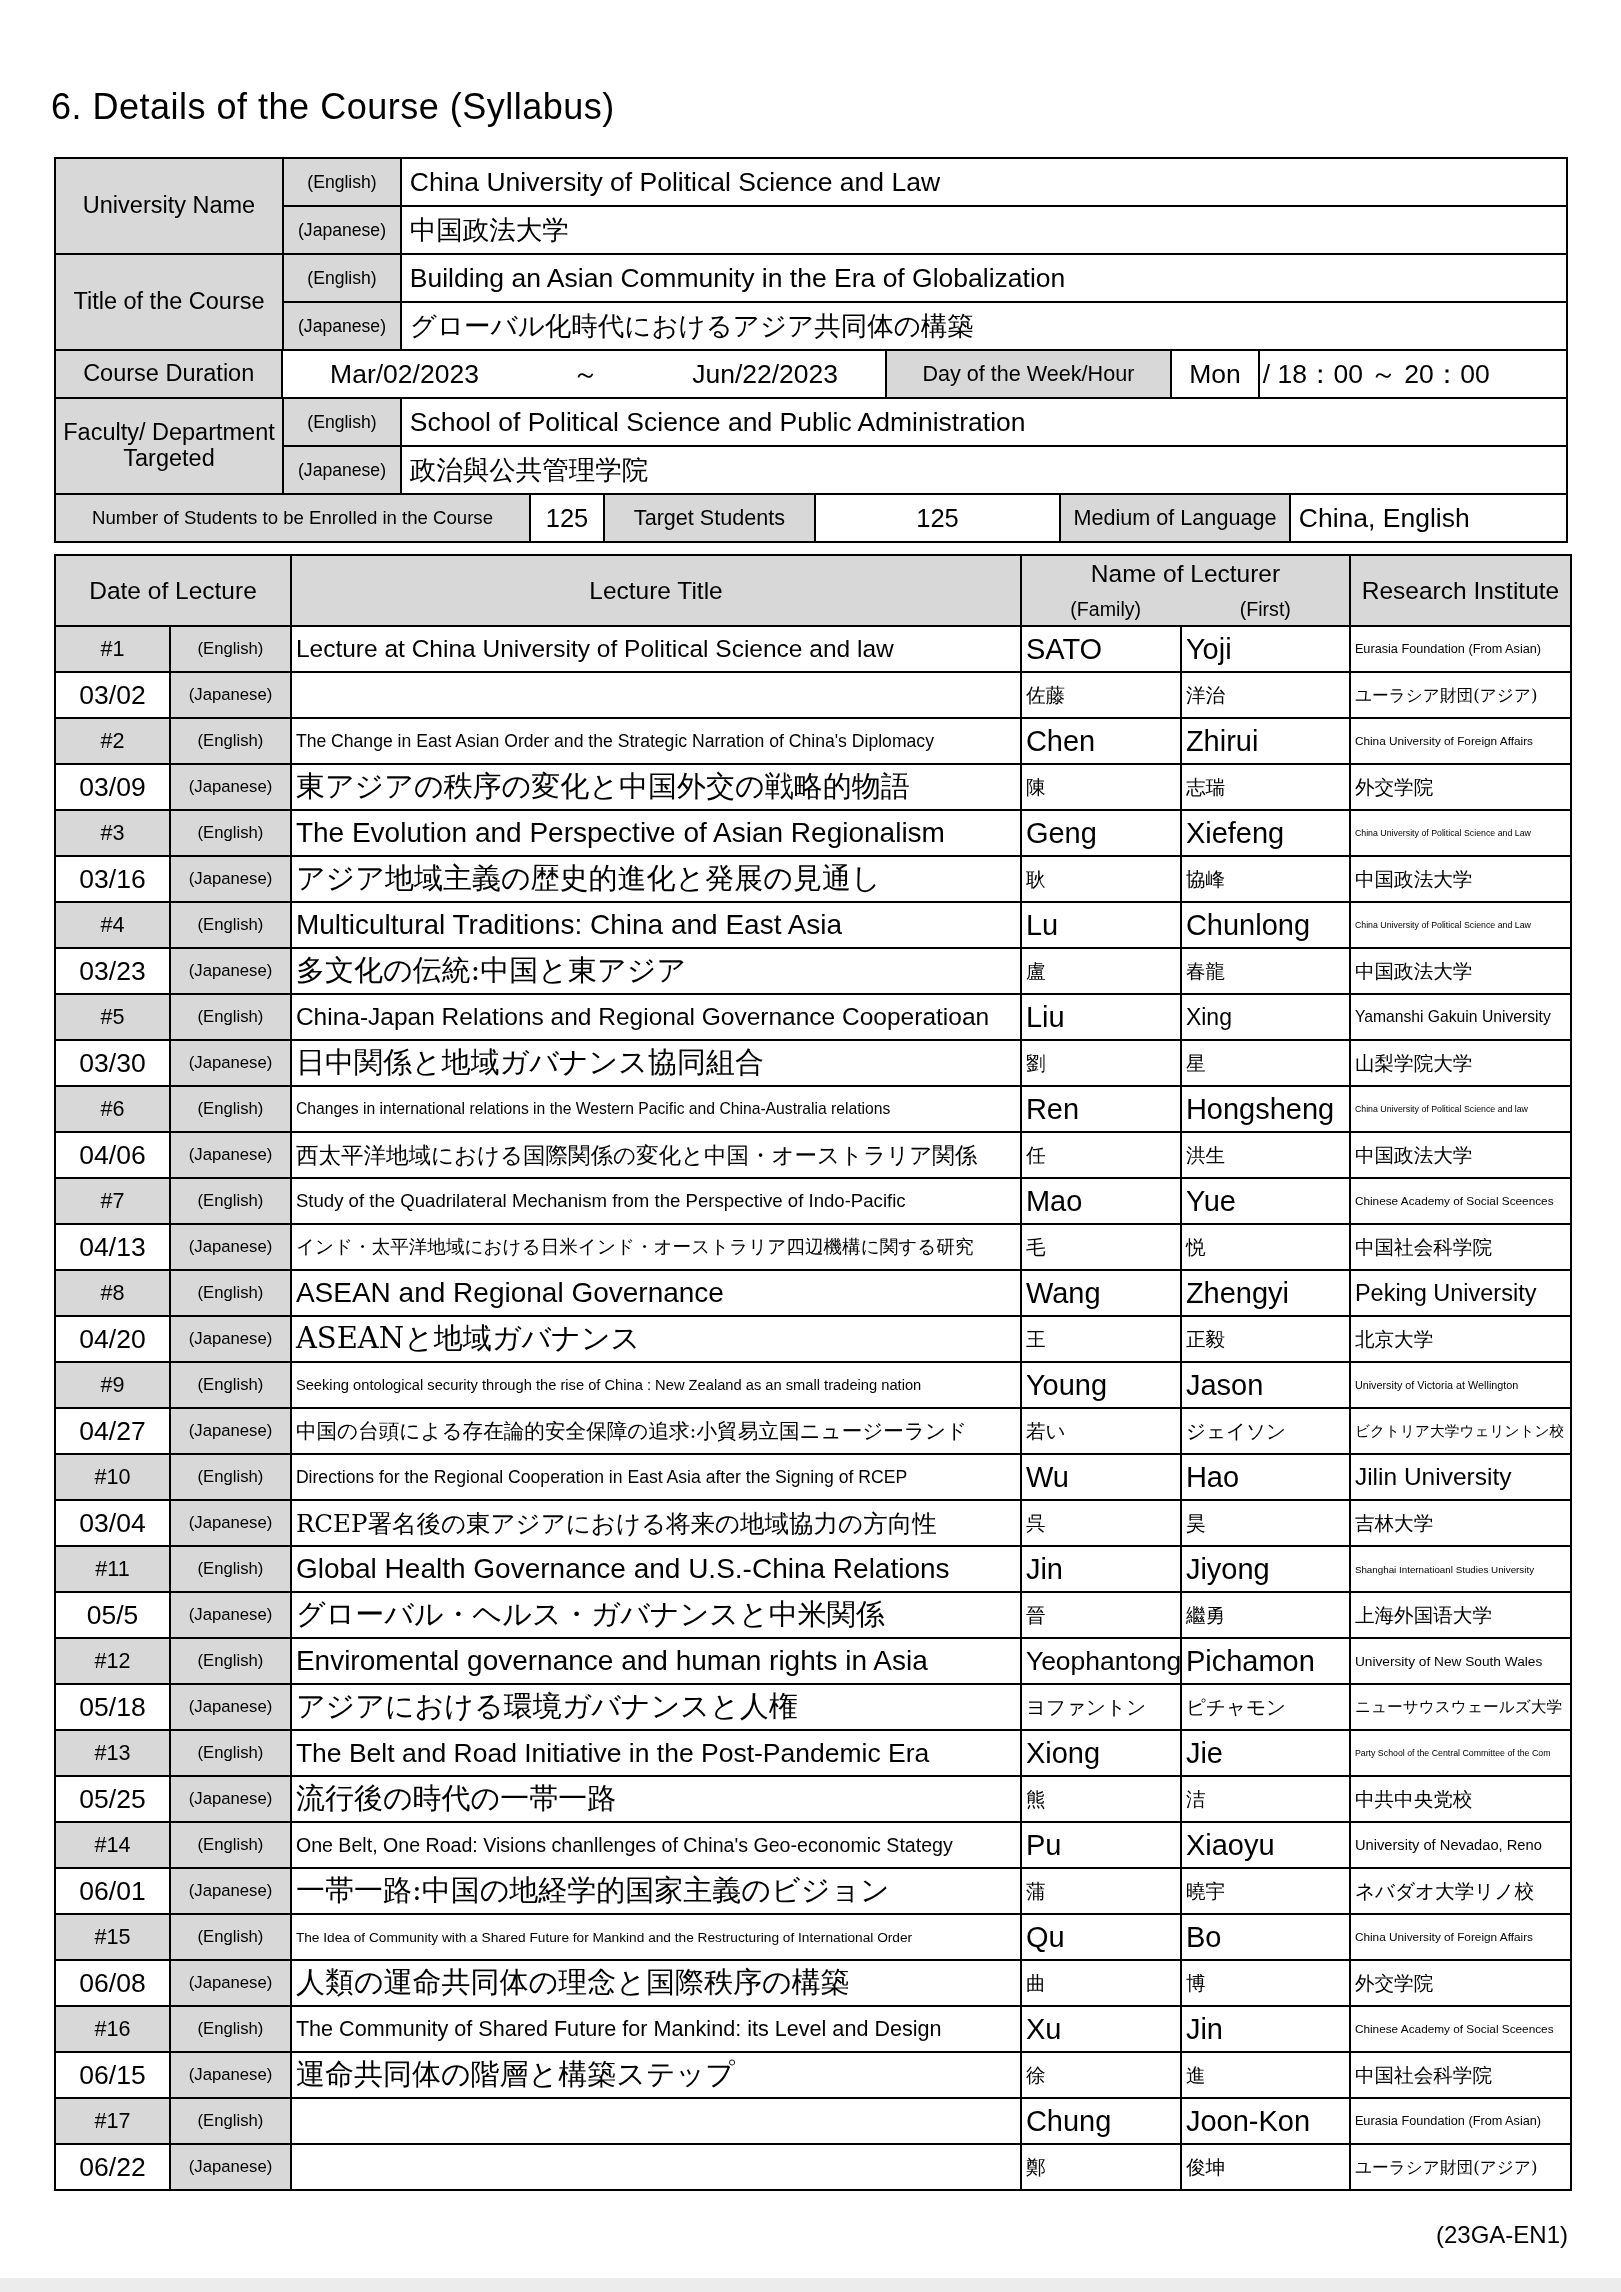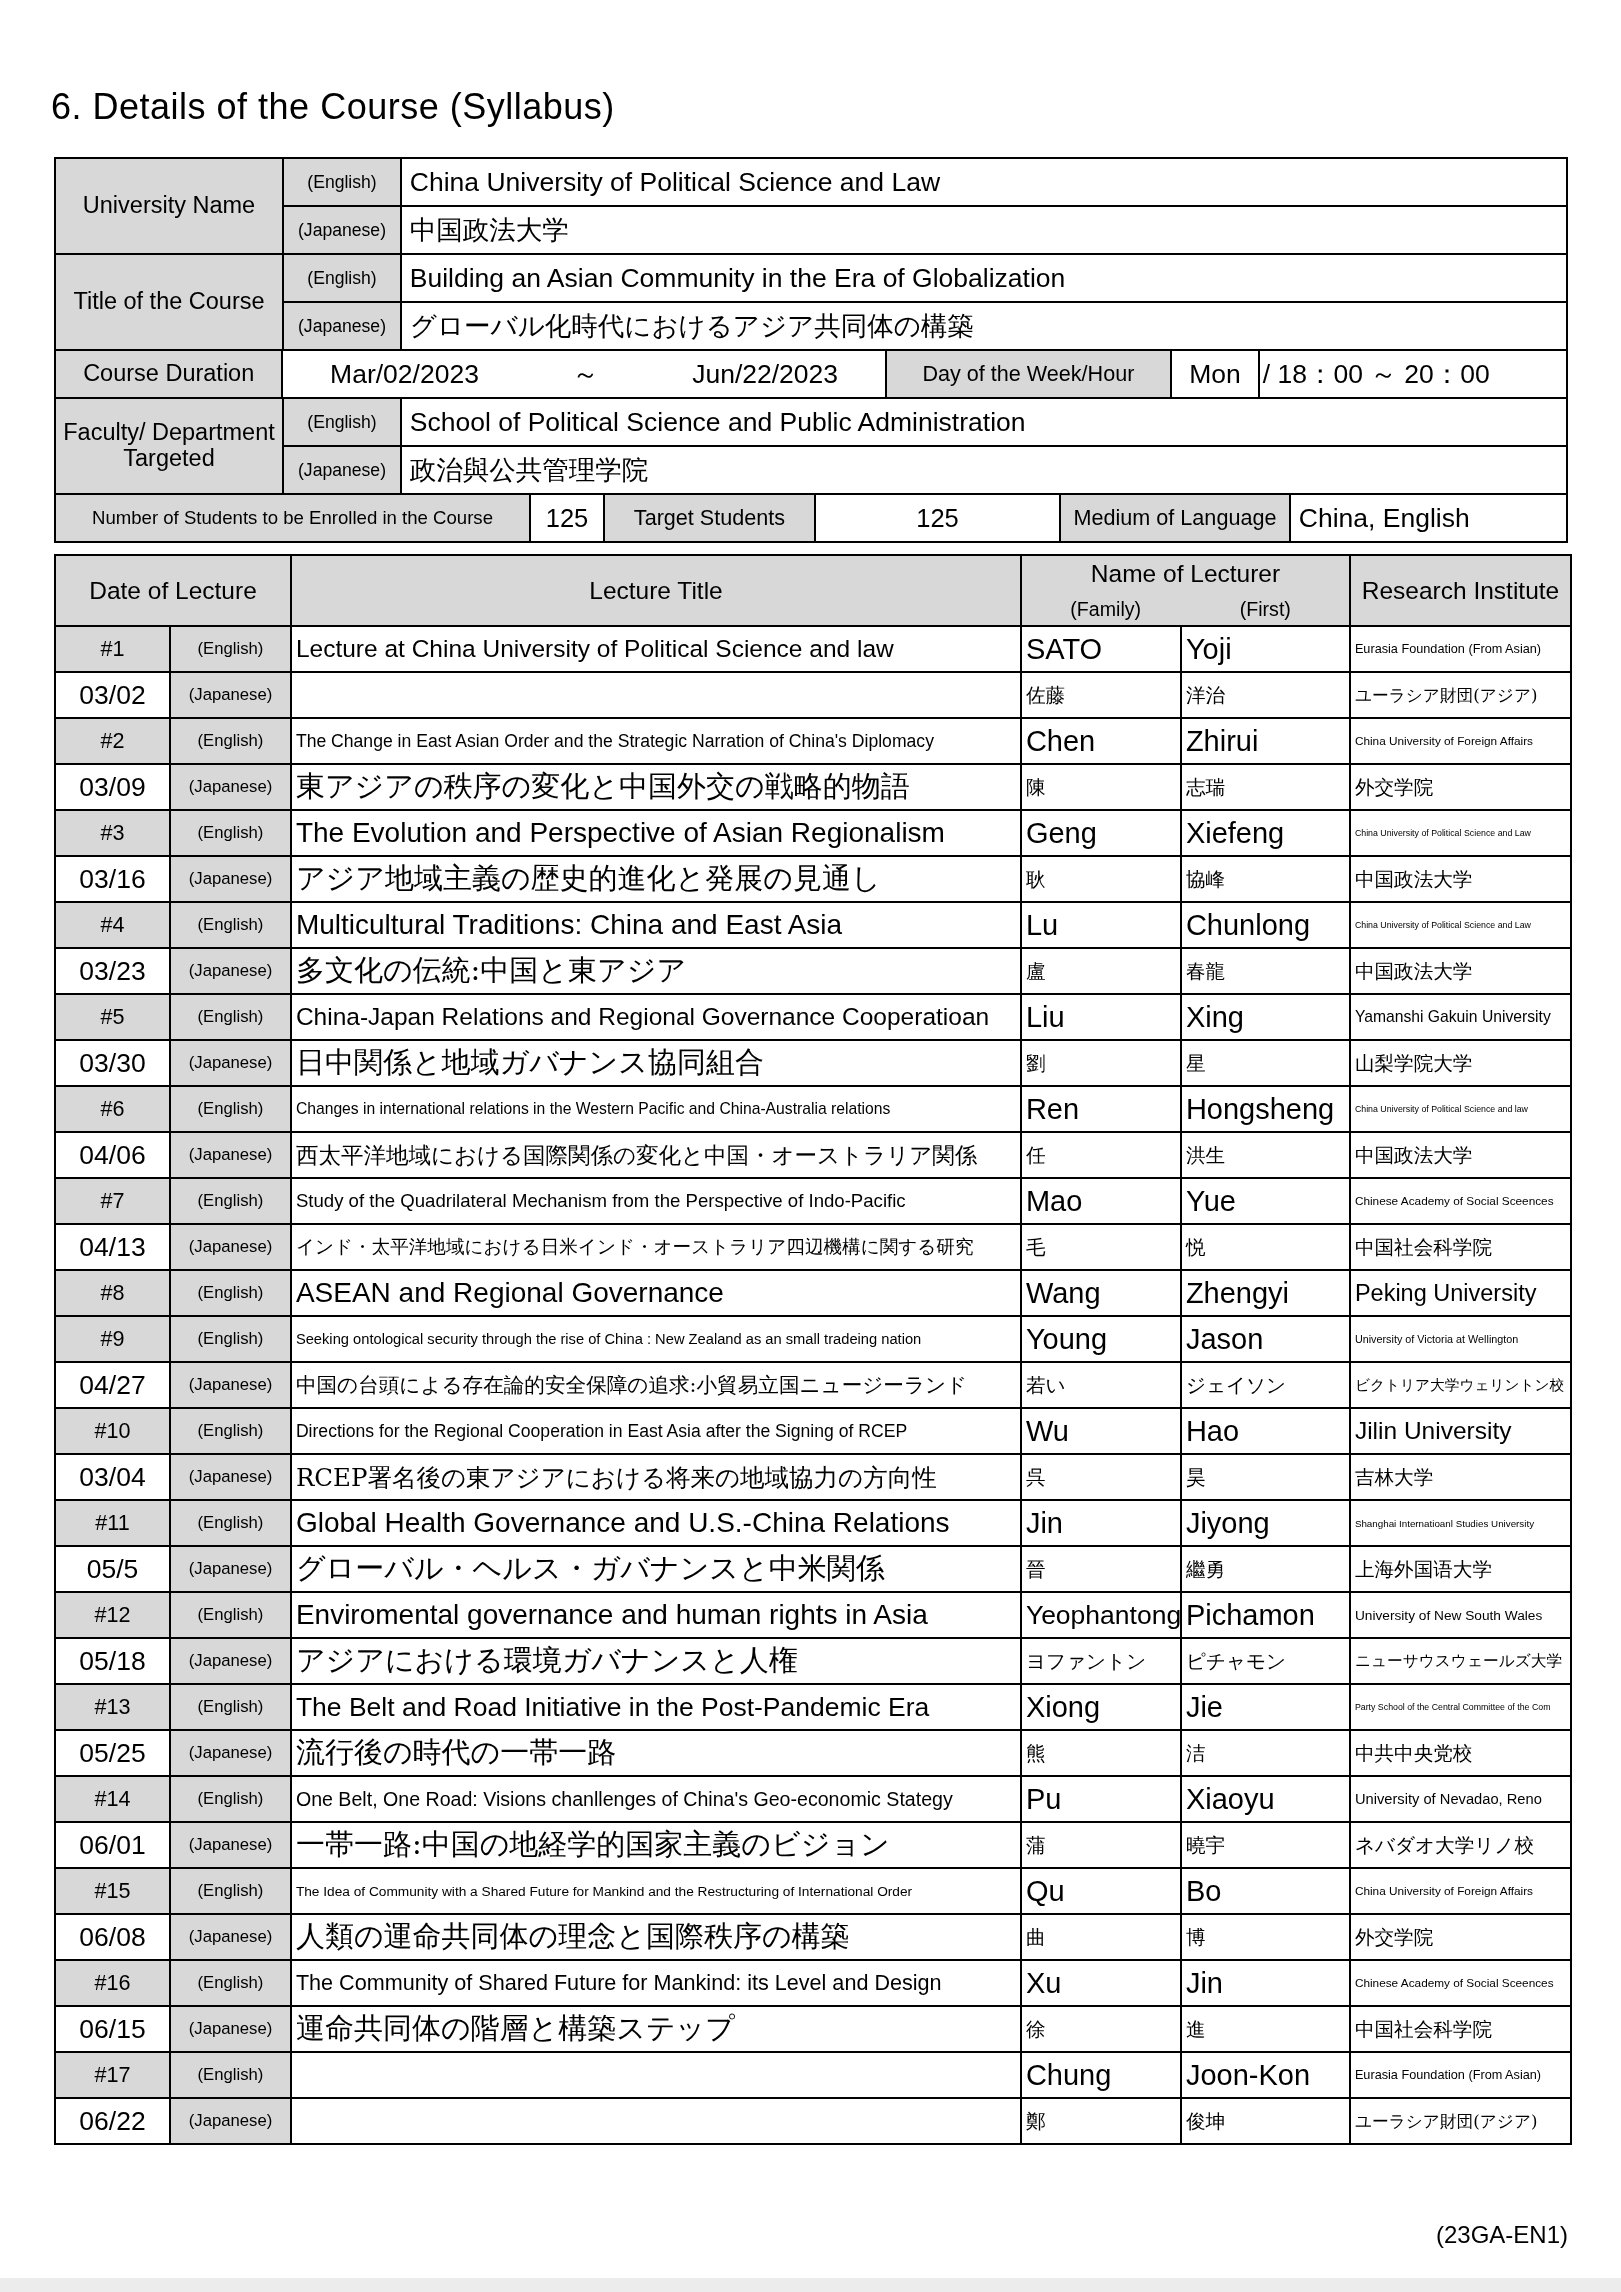--- a/index.html
+++ b/index.html
@@ -216,21 +216,21 @@
           <td class="c-title" style="font-size: 29px;">多文化の伝統:中国と東アジア</td>
           <td class="c-name">盧</td>
           <td class="c-name">春龍</td>
           <td class="c-inst" style="font-size: 19.6px;">中国政法大学</td>
         </tr>
         <tr class="en-row">
           <td class="c-num gray">#5</td>
           <td class="c-lang gray">(English)</td>
           <td class="c-title" style="font-size: 24.5px;">China-Japan Relations and Regional Governance Cooperatioan</td>
           <td class="c-name" style="font-size: 29px;">Liu</td>
-          <td class="c-name" style="font-size: 29px;">Xing</td>
+          <td class="c-name" style="font-size: 23px;">Xing</td>
           <td class="c-inst" style="font-size: 15.7px;">Yamanshi Gakuin University</td>
         </tr>
         <tr class="ja-row">
           <td class="c-date">03/30</td>
           <td class="c-lang gray">(Japanese)</td>
           <td class="c-title" style="font-size: 29px;">日中関係と地域ガバナンス協同組合</td>
           <td class="c-name">劉</td>
           <td class="c-name">星</td>
           <td class="c-inst" style="font-size: 19.6px;">山梨学院大学</td>
         </tr>
@@ -267,20 +267,28 @@
           <td class="c-inst" style="font-size: 19.6px;">中国社会科学院</td>
         </tr>
         <tr class="en-row">
           <td class="c-num gray">#8</td>
           <td class="c-lang gray">(English)</td>
           <td class="c-title" style="font-size: 28px;">ASEAN and Regional Governance</td>
           <td class="c-name" style="font-size: 29px;">Wang</td>
           <td class="c-name" style="font-size: 29px;">Zhengyi</td>
           <td class="c-inst" style="font-size: 23.5px;">Peking University</td>
         </tr>
+        <tr class="ja-row">
+          <td class="c-date">04/20</td>
+          <td class="c-lang gray">(Japanese)</td>
+          <td class="c-title" style="font-size: 29px;">ASEANと地域ガバナンス</td>
+          <td class="c-name">王</td>
+          <td class="c-name">正毅</td>
+          <td class="c-inst" style="font-size: 19.6px;">北京大学</td>
+        </tr>
         <tr class="en-row">
           <td class="c-num gray">#9</td>
           <td class="c-lang gray">(English)</td>
           <td class="c-title" style="font-size: 14.7px;">Seeking ontological security through the rise of China : New Zealand as an small tradeing nation</td>
           <td class="c-name" style="font-size: 29px; margin-left: 37px;">Young</td>
           <td class="c-name" style="font-size: 29px;">Jason</td>
           <td class="c-inst" style="font-size: 10.8px;">University of Victoria at Wellington</td>
         </tr>
         <tr class="ja-row">
           <td class="c-date">04/27</td>

